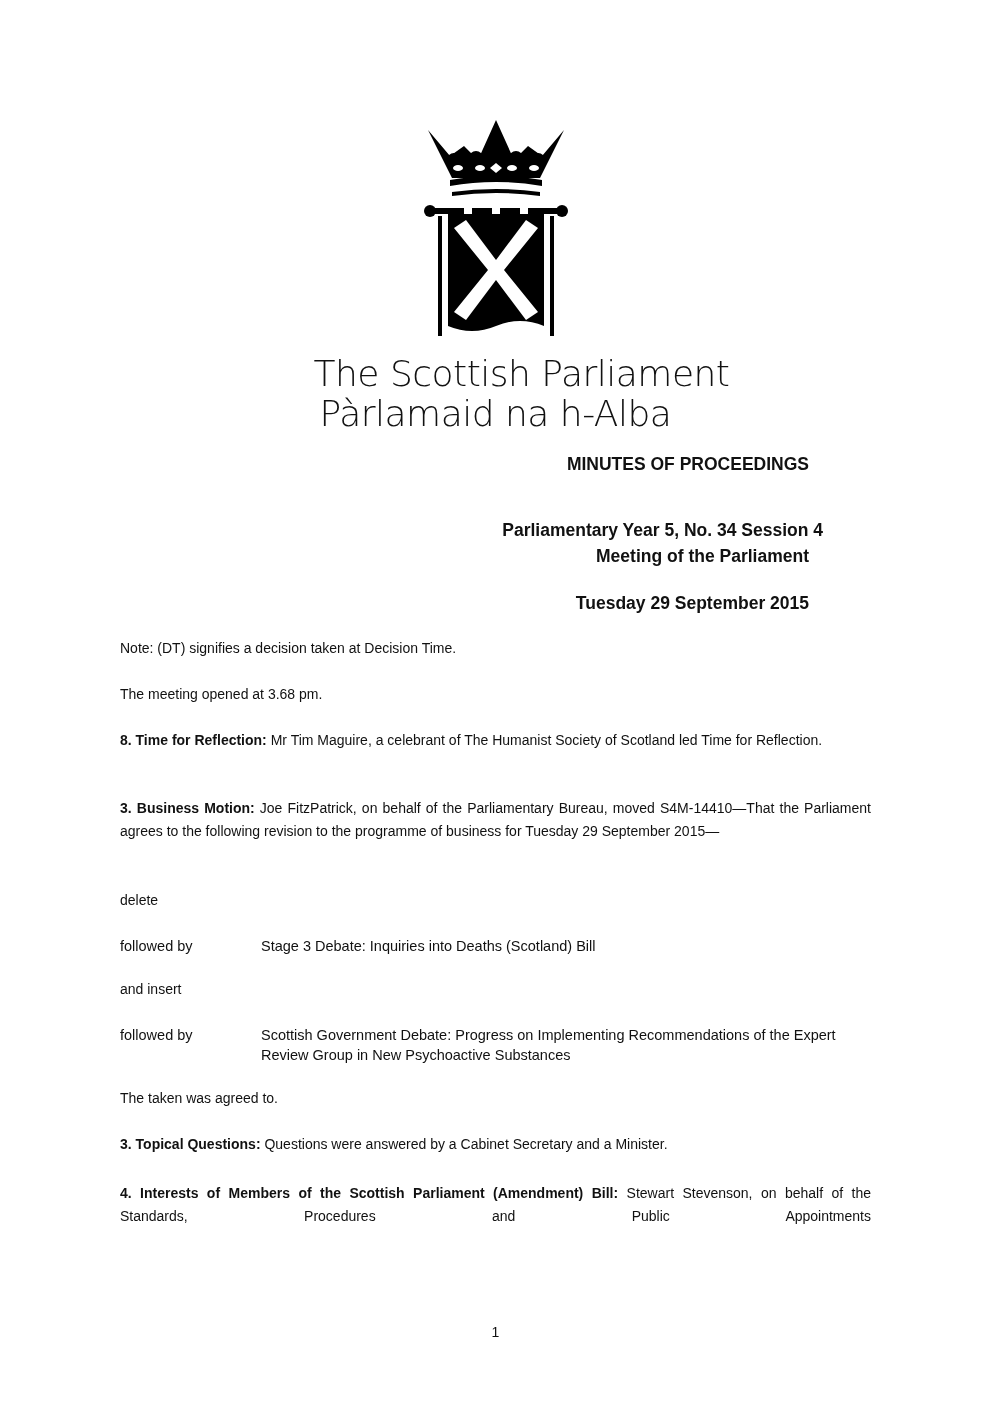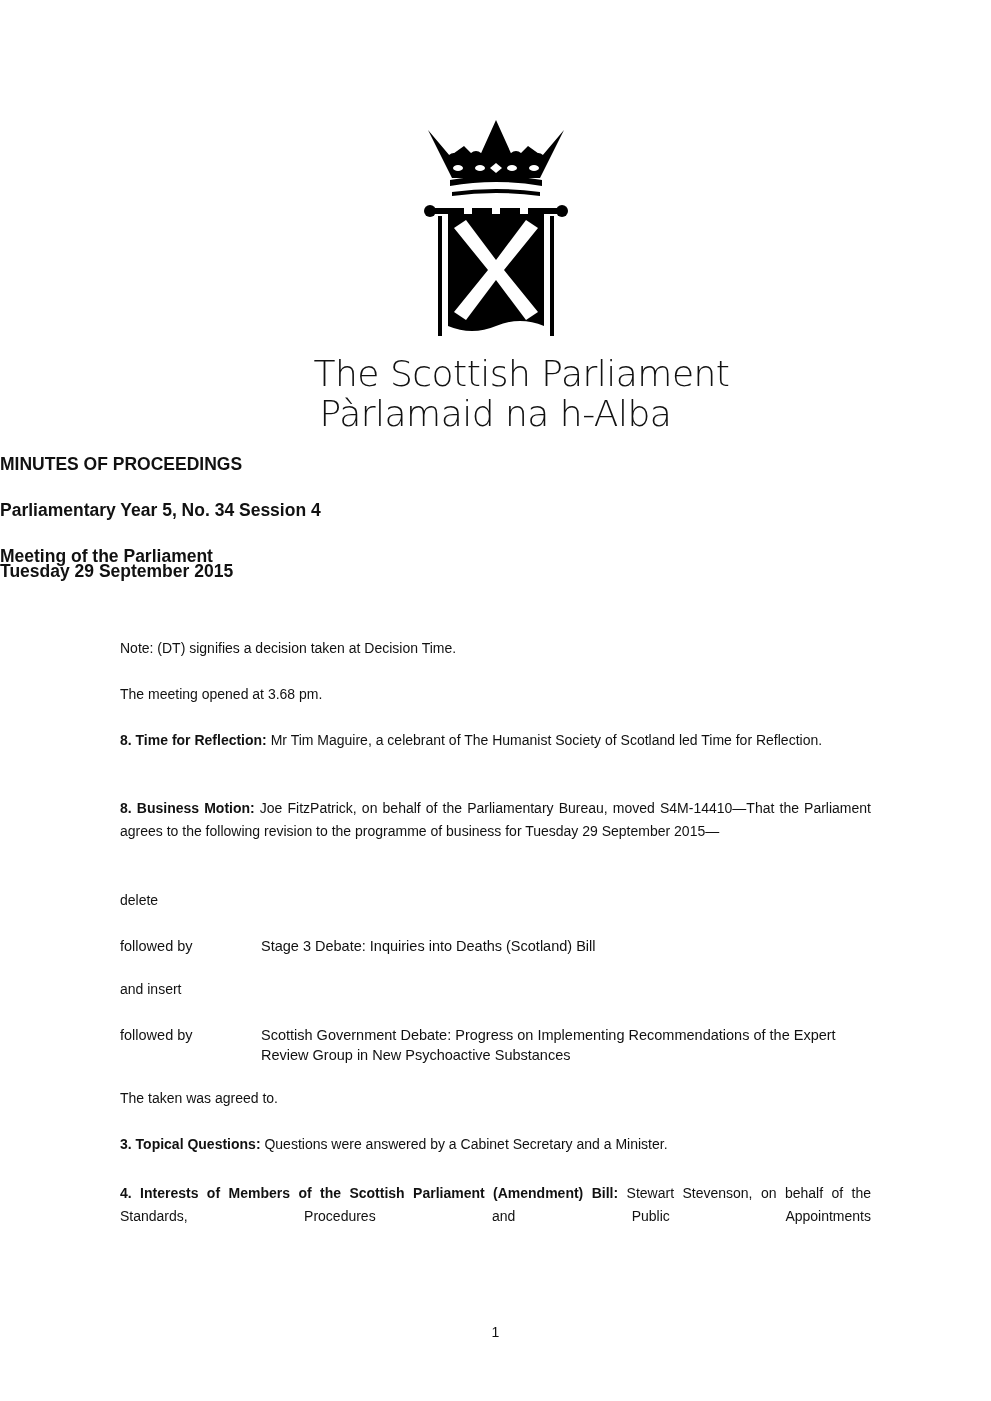--- a/index.html
+++ b/index.html
@@ -4,21 +4,21 @@
 <style>
   html, body { margin:0; padding:0; background:#ffffff; }
   body { width:991px; height:1401px; position:relative; overflow:hidden;
          font-family:"Liberation Sans", sans-serif; color:#111; }
   .logo { position:absolute; left:424px; top:116px; width:144px; height:226px; }
   .wordmark { position:absolute; left:0; width:991px; text-align:center;
               font-family:"DejaVu Sans", sans-serif; font-weight:300; font-size:36px;
               letter-spacing:-0.5px; color:#111; line-height:40px; }
   .wm1 { top:354px;margin-left:26px; }
   .wm2 { top:394px; }
-  .center-h { position:absolute; left:0; width:809px; text-align:left;
+  .center-h { position:absolute; left:0; width:809px; text-align:right;
               font-weight:bold; font-size:17.5px; line-height:22px; }
   .para { position:absolute; left:120px; width:751px; font-size:14px; line-height:23px;
           text-align:justify; }
   .para b { font-weight:bold; }
   .row { position:absolute; left:120px; width:751px; font-size:14.5px; line-height:20px; }
   .row .lbl { position:absolute; left:0; top:0; }
   .row .txt { position:absolute; left:141px; top:0; width:610px; }
   .pagenum { position:absolute; left:0; width:991px; text-align:center; top:1324px; font-size:14px; }
 </style>
 </head>
@@ -53,33 +53,33 @@
     <rect x="96" y="92" width="8" height="6" fill="#fff"></rect>
 
     <path d="M30 112 L42 104 L72 144 L102 104 L114 112 L80 154 L114 196 L102 204 L72 164 L42 204 L30 196 L64 154 Z" fill="#fff"></path>
   </svg>
 </div>
 
 <div class="wordmark wm1">The Scottish Parliament</div>
 <div class="wordmark wm2">Pàrlamaid na h-Alba</div>
 
 <div class="center-h" style="top:453px;">MINUTES OF PROCEEDINGS</div>
-<div class="center-h" style="top:499px;">Parliamentary Year 5, No. 34 Session 4</div>
+<div class="center-h" style="top:519px;margin-left:14px;">Parliamentary Year 5, No. 34 Session 4</div>
 <div class="center-h" style="top:545px;">Meeting of the Parliament</div>
-<div class="center-h" style="top:560px;">Tuesday 29 September 2015</div>
+<div class="center-h" style="top:592px;">Tuesday 29 September 2015</div>
 
 <div class="para" style="top:637px;">Note: (DT) signifies a decision taken at Decision Time.</div>
 <div class="para" style="top:683px;">The meeting opened at 3.68 pm.</div>
 
 <div class="para" style="top:729px;">
   <b>8. Time for Reflection:</b><span> Mr Tim Maguire, a celebrant of The Humanist Society of Scotland led Time for Reflection.</span>
 </div>
 
 <div class="para" style="top:797px;">
-  <b>8. Business Motion:</b><span> Joe FitzPatrick, on behalf of the Parliamentary Bureau, moved S4M-14410—That the Parliament agrees to the following revision to the programme of business for Tuesday 29 September 2015—</span>
+  <b>3. Business Motion:</b><span> Joe FitzPatrick, on behalf of the Parliamentary Bureau, moved S4M-14410—That the Parliament agrees to the following revision to the programme of business for Tuesday 29 September 2015—</span>
 </div>
 
 <div class="para" style="top:889px;">delete</div>
 
 <div class="row" style="top:936px;">
   <span class="lbl">followed by</span>
   <span class="txt">Stage 3 Debate: Inquiries into Deaths (Scotland) Bill</span>
 </div>
 
 <div class="para" style="top:978px;">and insert</div>

